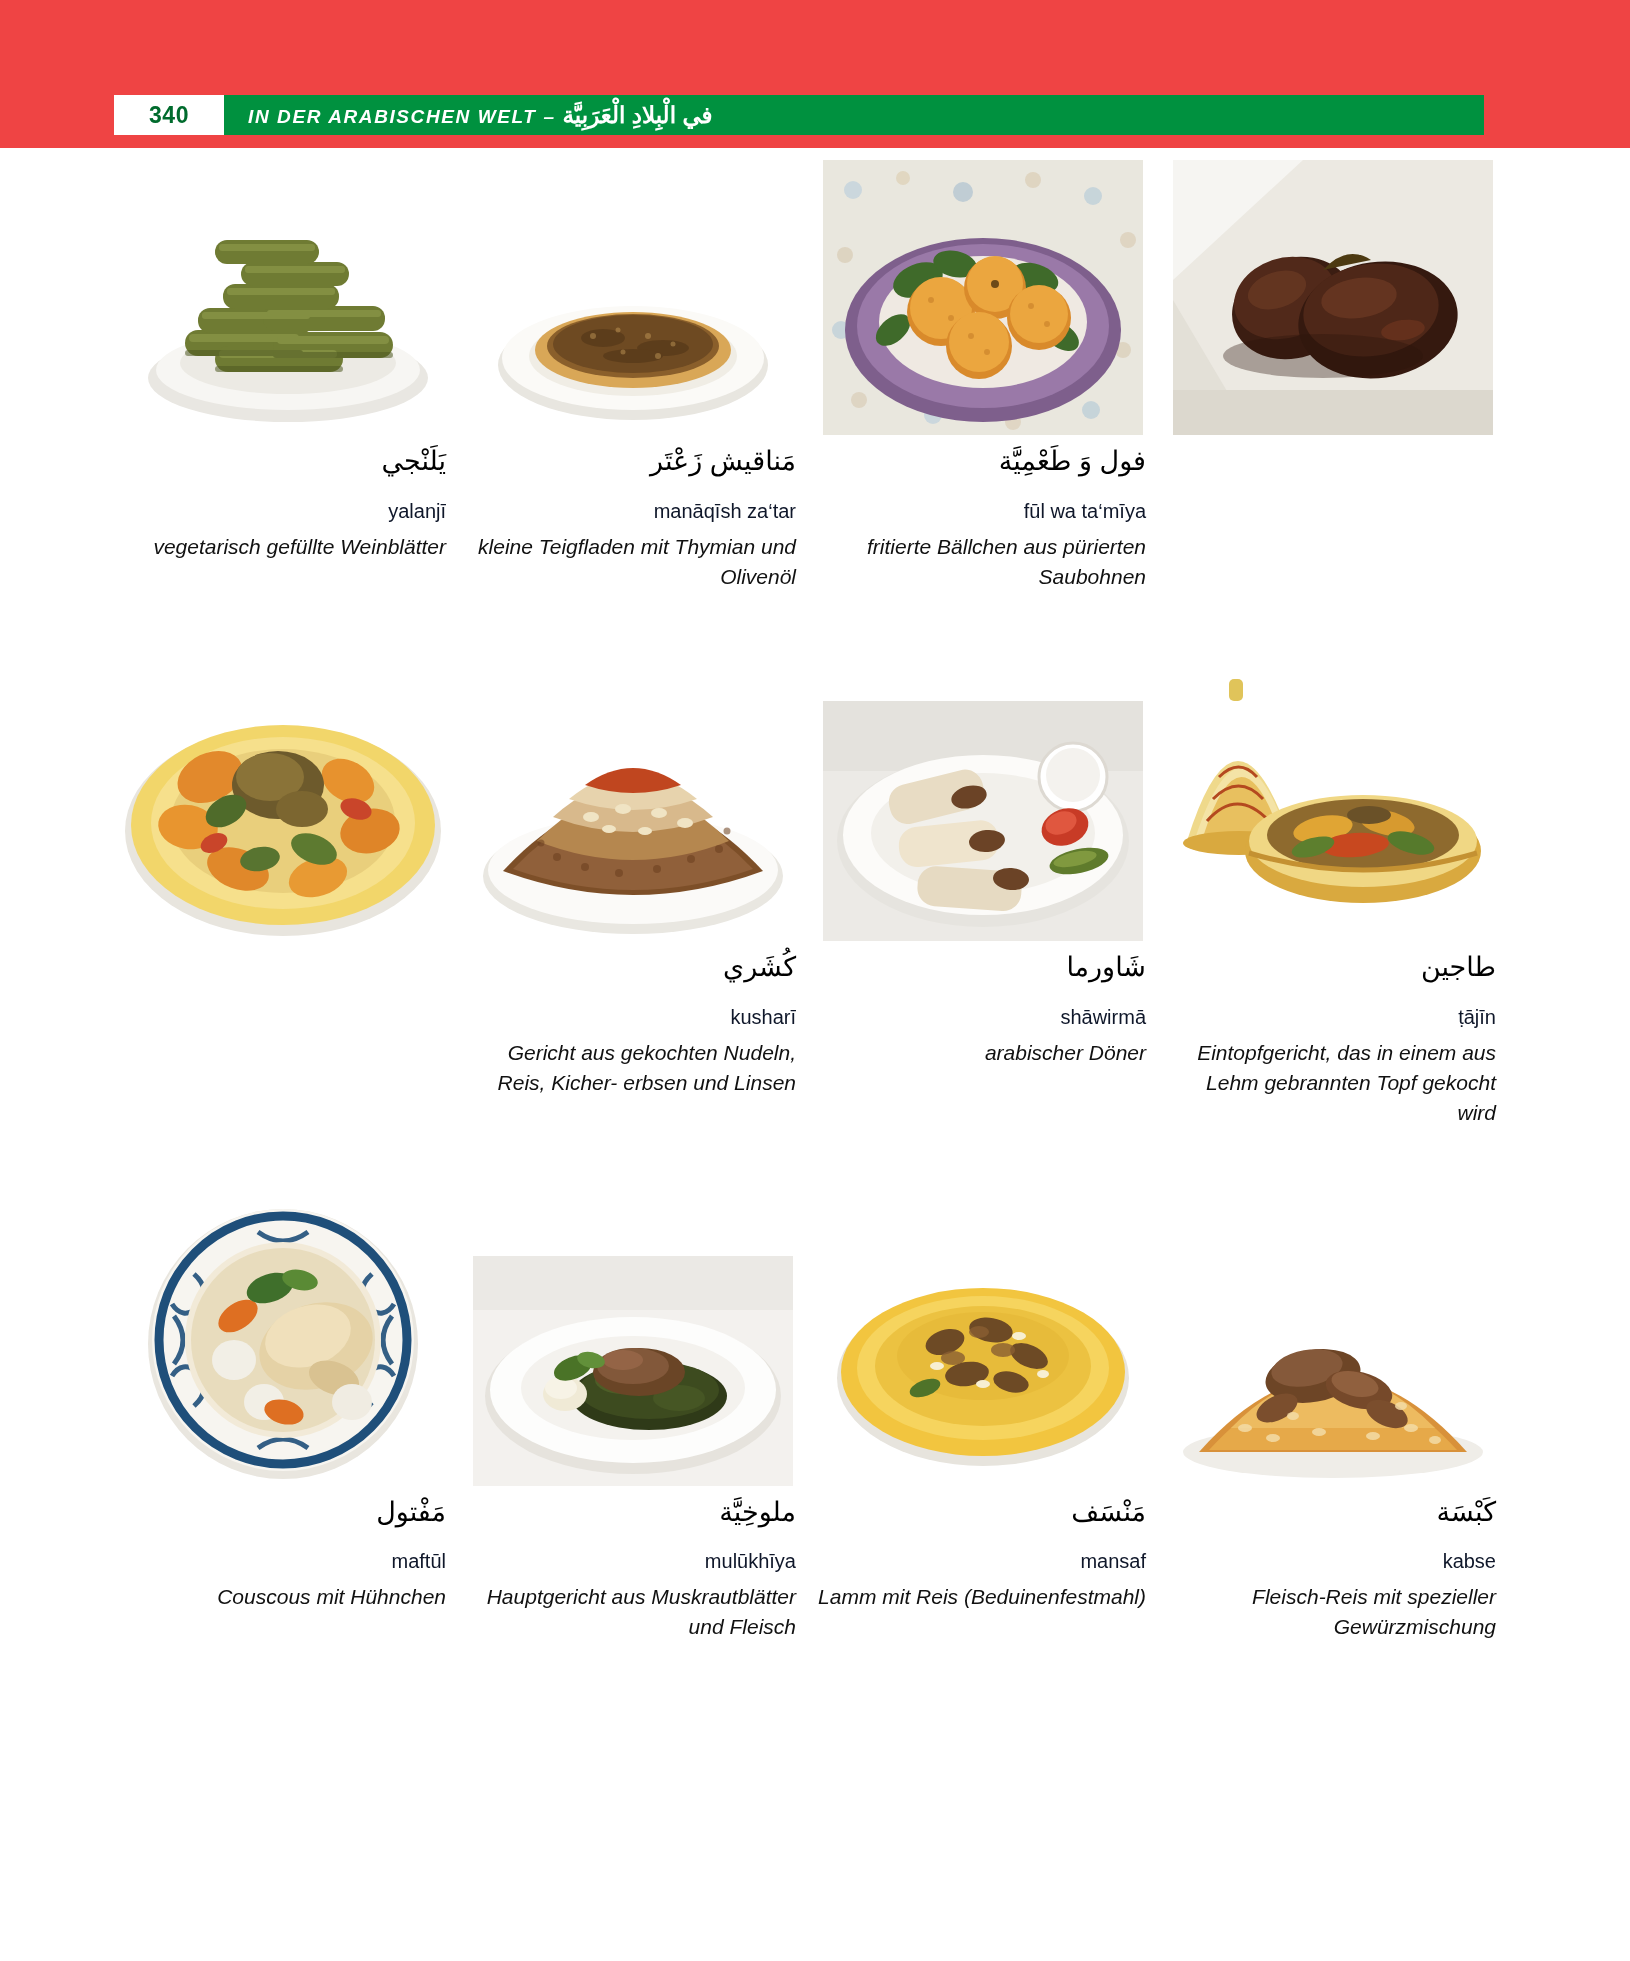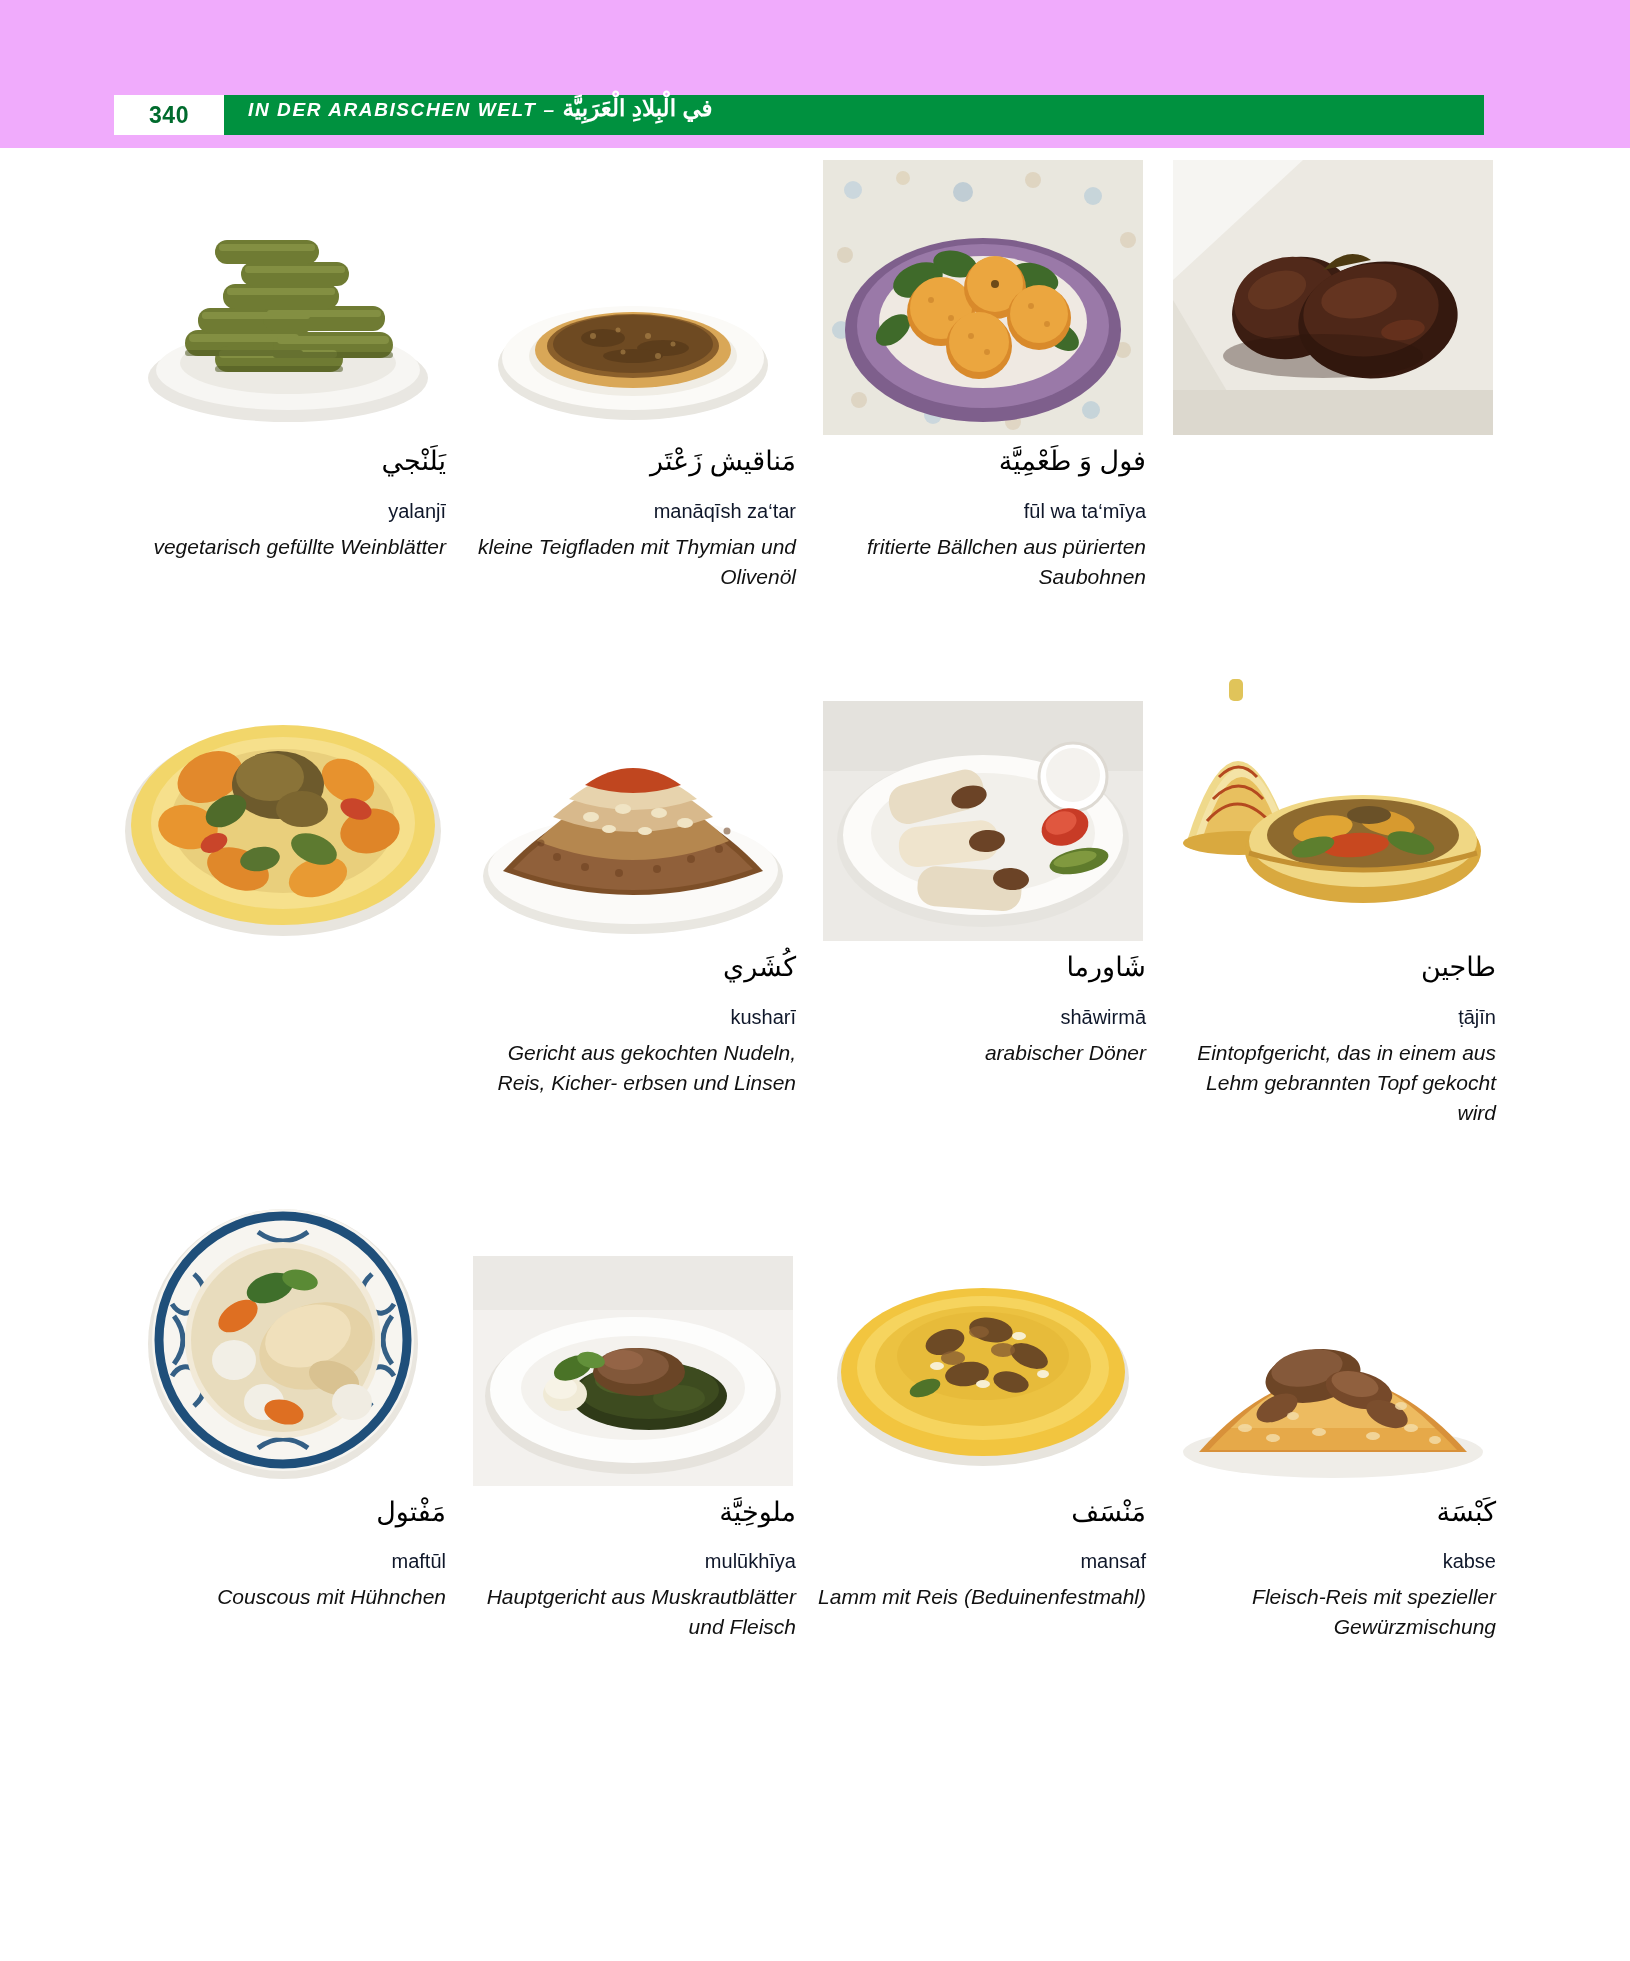--- a/index.html
+++ b/index.html
@@ -15,21 +15,21 @@
     overflow: hidden;
   }
 
   
   .header-band {
     position: absolute;
     top: 0;
     left: 0;
     width: 1630px;
     height: 148px;
-    background: #f0abfc;
+    background: #ef4444;
   }
   .header-bar {
     position: absolute;
     top: 95px;
     left: 114px;
     height: 40px;
     width: 1370px;
     display: flex;
     align-items: stretch;
   }
@@ -43,21 +43,21 @@
   .page-number {
     font-size: 23px;
     font-weight: bold;
     color: #006b2d;
     letter-spacing: 0.5px;
   }
   .header-title-box {
     flex: 1;
     background: #00913f;
     display: flex;
-    align-items: flex-start;
+    align-items: center;
     padding-left: 24px;
     box-sizing: border-box;
   }
   .header-title {
     color: #ffffff;
     font-size: 19px;
     font-weight: bold;
     font-style: italic;
     letter-spacing: 1.6px;
   }

